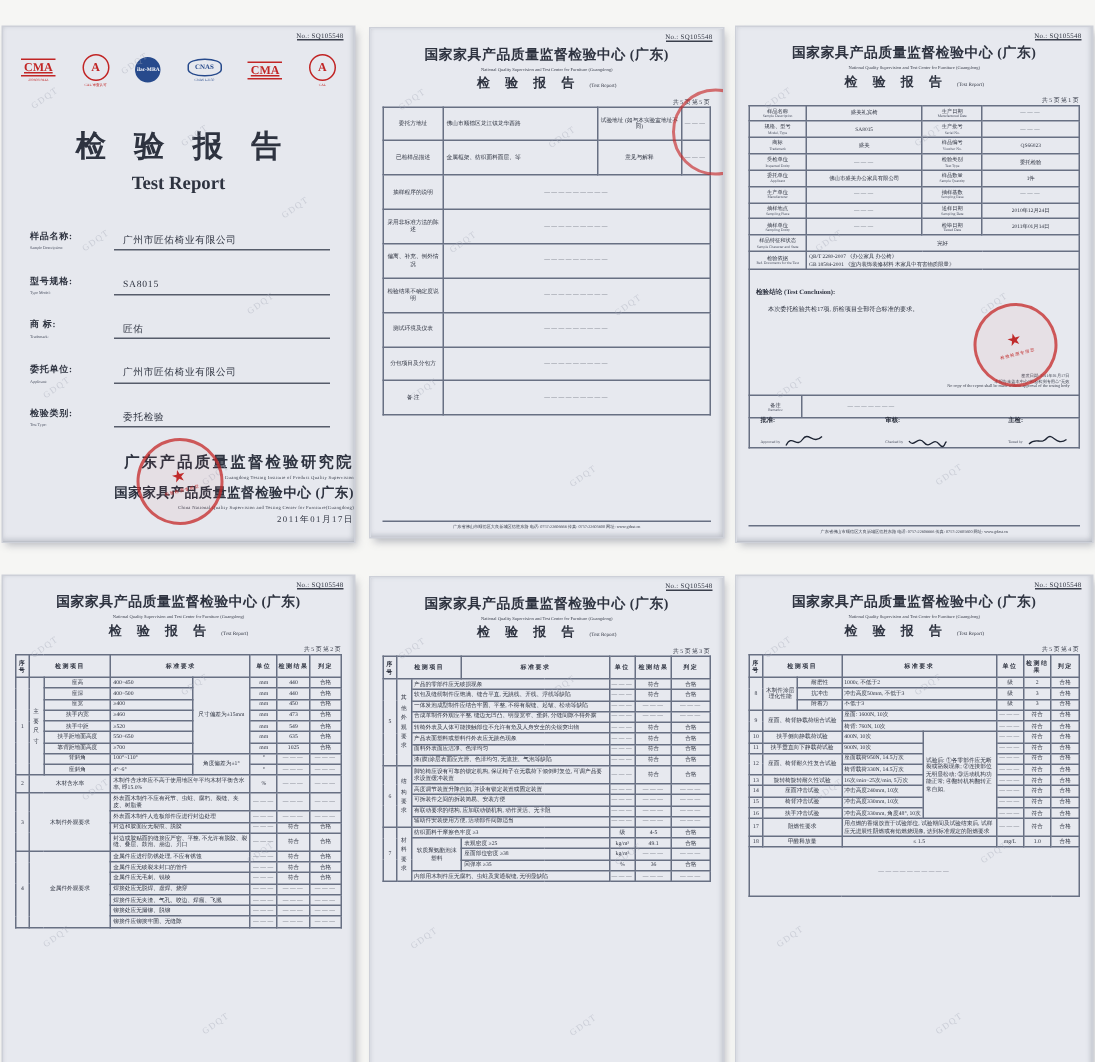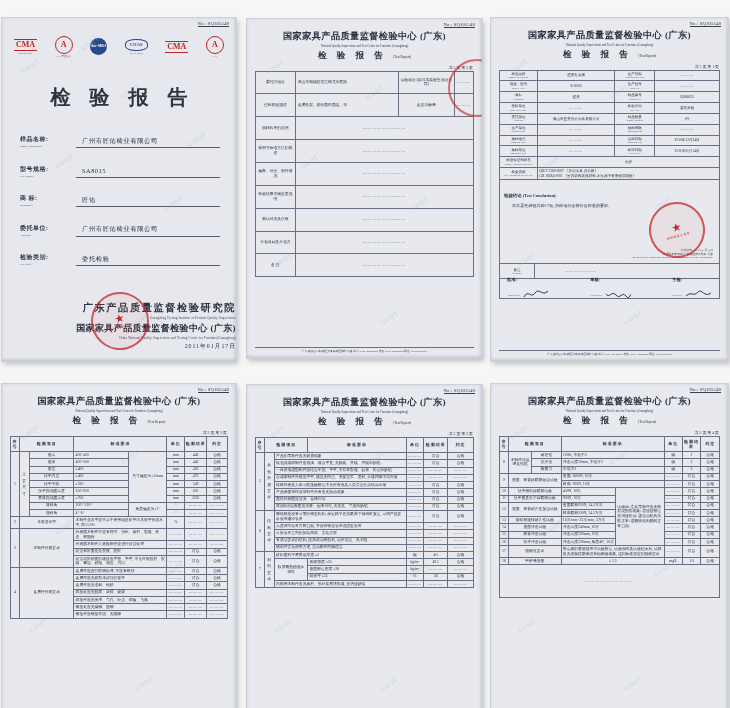--- a/index.html
+++ b/index.html
@@ -49,21 +49,21 @@
         color:#c02a2a;background:rgba(215,60,60,.05);transform:rotate(-14deg);z-index:5;}
   .seal .star{font-size:11px;line-height:1;}
   .seal .stxt{font-size:2.8px;letter-spacing:.6px;margin-top:1px;}
   .arc{position:absolute;width:54px;height:54px;border:2px solid rgba(198,42,42,.65);
        border-radius:50%;right:-24px;top:40px;z-index:5;}
   
   .logos{display:flex;justify-content:space-between;align-items:center;margin:14px 12px 0 12px;height:30px;}
   .logo{display:flex;flex-direction:column;align-items:center;justify-content:center;text-align:center;}
   .logo b{font-size:8px;line-height:1;}
   .logo i{font-style:normal;font-size:2.4px;margin-top:1px;}
-  .lg-red b{color:#c12525;border-top:1.2px solid #c12525;border-bottom:1.2px solid #c12525;padding:1px 2px;}
+  .lg-red b{color:#c12525;border-top:1.2px solid #c12525;border-bottom:1.2px solid #c12525;padding:1px 2px;text-decoration:underline;}
   .lg-red i{color:#c12525;}
   .lg-circle b{color:#c12525;border:1.4px solid #c12525;border-radius:50%;width:16px;height:16px;
                display:flex;align-items:center;justify-content:center;padding:0;}
   .lg-circle i{color:#c12525;}
   .lg-blue b{background:#274a8c;color:#fff;border-radius:50%;width:17px;height:17px;font-size:3.6px;
              display:flex;align-items:center;justify-content:center;}
   .lg-oval b{color:#274a8c;border:1.4px solid #274a8c;border-radius:50%/40%;padding:2.5px 4px;font-size:4.6px;}
   .lg-oval i{color:#274a8c;}
   .ctitle{text-align:center;font-size:20px;font-weight:bold;letter-spacing:7px;margin-top:22px;text-indent:7px;}
   .csub{text-align:center;font-size:12.5px;font-weight:bold;margin-top:4px;font-family:"Liberation Serif",serif;}
@@ -124,20 +124,21 @@
       <span class="logo lg-red">
           <b>CMA</b>
           <i></i>
         </span>
       <span class="logo lg-circle">
           <b>A</b>
           <i>CAL</i>
         </span>
     </div>
     <div class="ctitle">检 验 报 告</div>
+    <div class="csub">Test Report</div>
     <div class="fields">
       <div class="fld">
         <span class="flab"><span class="lc">样品名称:</span><span class="le" style="display:block">Sample Description:</span></span>
         <span class="fval">广州市匠佑椅业有限公司</span>
       </div>
       <div class="fld">
         <span class="flab"><span class="lc">型号规格:</span><span class="le" style="display:block">Type Model:</span></span>
         <span class="fval">SA8015</span>
       </div>
       <div class="fld">

